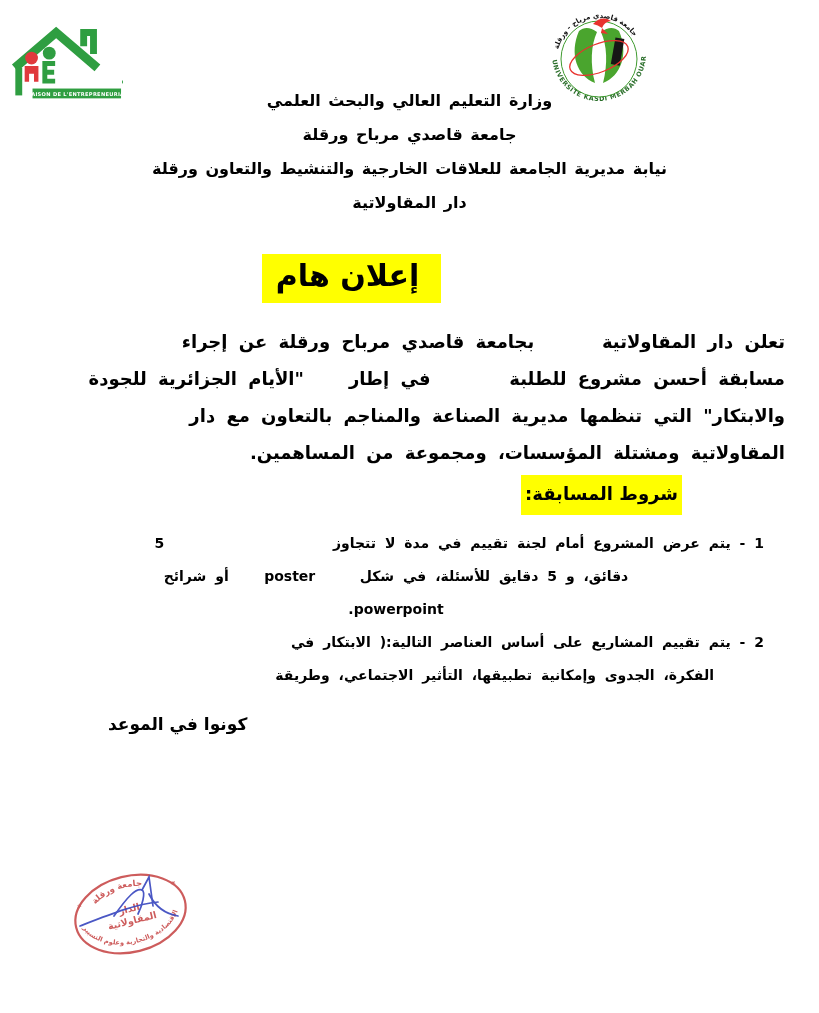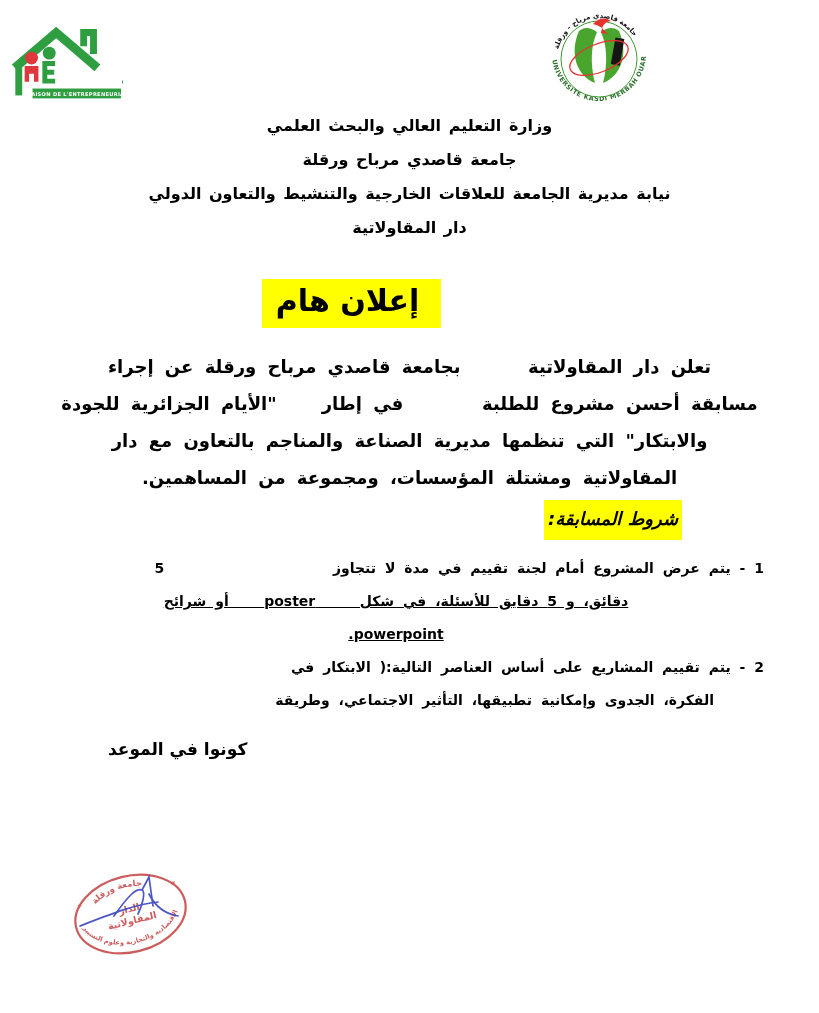--- a/index.html
+++ b/index.html
@@ -1,33 +1,33 @@
 <!DOCTYPE html>
 <html lang="ar"><head>
 <meta charset="utf-8">
 <style>
   html,body{margin:0;padding:0;background:#fff;}
   .page{
     position:relative;width:819px;height:1013px;background:#fff;overflow:hidden;
     font-family:"DejaVu Sans",sans-serif;font-weight:700;color:#000;
   }
   
-  .header-block{padding-top:109px;text-align:center;direction:rtl;
+  .header-block{padding-top:84px;text-align:center;direction:rtl;
     font-size:16px;line-height:34px;word-spacing:2px;}
   
   .title-wrap{margin-top:34px;text-align:center;padding-right:116px;line-height:1;}
   .title-hl{display:inline-block;background:#ffff00;font-size:30px;padding:7px 22px 12px 14px;}
   
-  .intro{margin-top:20px;direction:rtl;text-align:center;font-size:18px;line-height:37px;word-spacing:5px;padding:0 34px;}
+  .intro{margin-top:20px;direction:rtl;text-align:right;font-size:18px;line-height:37px;word-spacing:5px;padding:0 34px;}
   .schedule{margin-top:8px;direction:rtl;text-align:center;font-size:18px;line-height:34px;word-spacing:4px;padding:0 30px;}
   .cond-wrap{margin-top:4px;direction:rtl;text-align:right;padding-right:137px;line-height:36px;}
-  .cond-hl{display:inline-block;background:#ffff00;font-size:18px;padding:1px 4px 3px 4px;font-style:italic;}
+  .cond-hl{display:inline-block;background:#ffff00;font-size:18px;padding:1px 4px 3px 4px;}
   .list{margin-top:12px;direction:rtl;font-size:14px;line-height:33px;word-spacing:4px;padding:0 55px 0 28px;}
   .li-right{text-align:right;}
-  .li-center{text-align:center;text-decoration:underline;}
+  .li-center{text-align:center;}
   .li-indent{text-align:right;padding-right:50px;}
   .closing-line{margin-top:22px;direction:rtl;text-align:left;padding-left:108px;font-size:17px;}
   
   .logo-left{position:absolute;left:5px;top:20px;}
   .logo-right{position:absolute;left:533px;top:2px;}
   .stamp{position:absolute;left:56px;top:864px;}
 </style>
 </head>
 <body>
 
@@ -77,21 +77,21 @@
     <rect x="80" y="36" width="9" height="27" fill="#161616" transform="rotate(10 84 50)"></rect>
 
     <path d="M60,22 q9,-9 18,-3 q-7,1 -9,7 q-4,-3 -9,-4 z M69,26 l6,6 l-7,-1 z" fill="#e8322e"></path>
 
     <ellipse cx="66" cy="56" rx="31" ry="14" fill="none" stroke="#e8322e" stroke-width="1.3" transform="rotate(-22 66 56)"></ellipse>
   </svg>
 
   <div class="header-block">
     <div>وزارة التعليم العالي والبحث العلمي</div>
     <div>جامعة قاصدي مرباح ورقلة</div>
-    <div>نيابة مديرية الجامعة للعلاقات الخارجية والتنشيط والتعاون الدولي</div>
+    <div>نيابة مديرية الجامعة للعلاقات الخارجية والتنشيط والتعاون ورقلة</div>
     <div>دار المقاولاتية</div>
   </div>
 
   <div class="title-wrap">
     <span class="title-hl">إعلان هام</span>
   </div>
 
   <div class="intro">
     <div>تعلن دار المقاولاتية &nbsp;&nbsp;&nbsp;&nbsp; بجامعة قاصدي مرباح ورقلة عن إجراء</div>
     <div>مسابقة أحسن مشروع للطلبة &nbsp;&nbsp;&nbsp;&nbsp;&nbsp; في إطار &nbsp;&nbsp; "الأيام الجزائرية للجودة</div>

